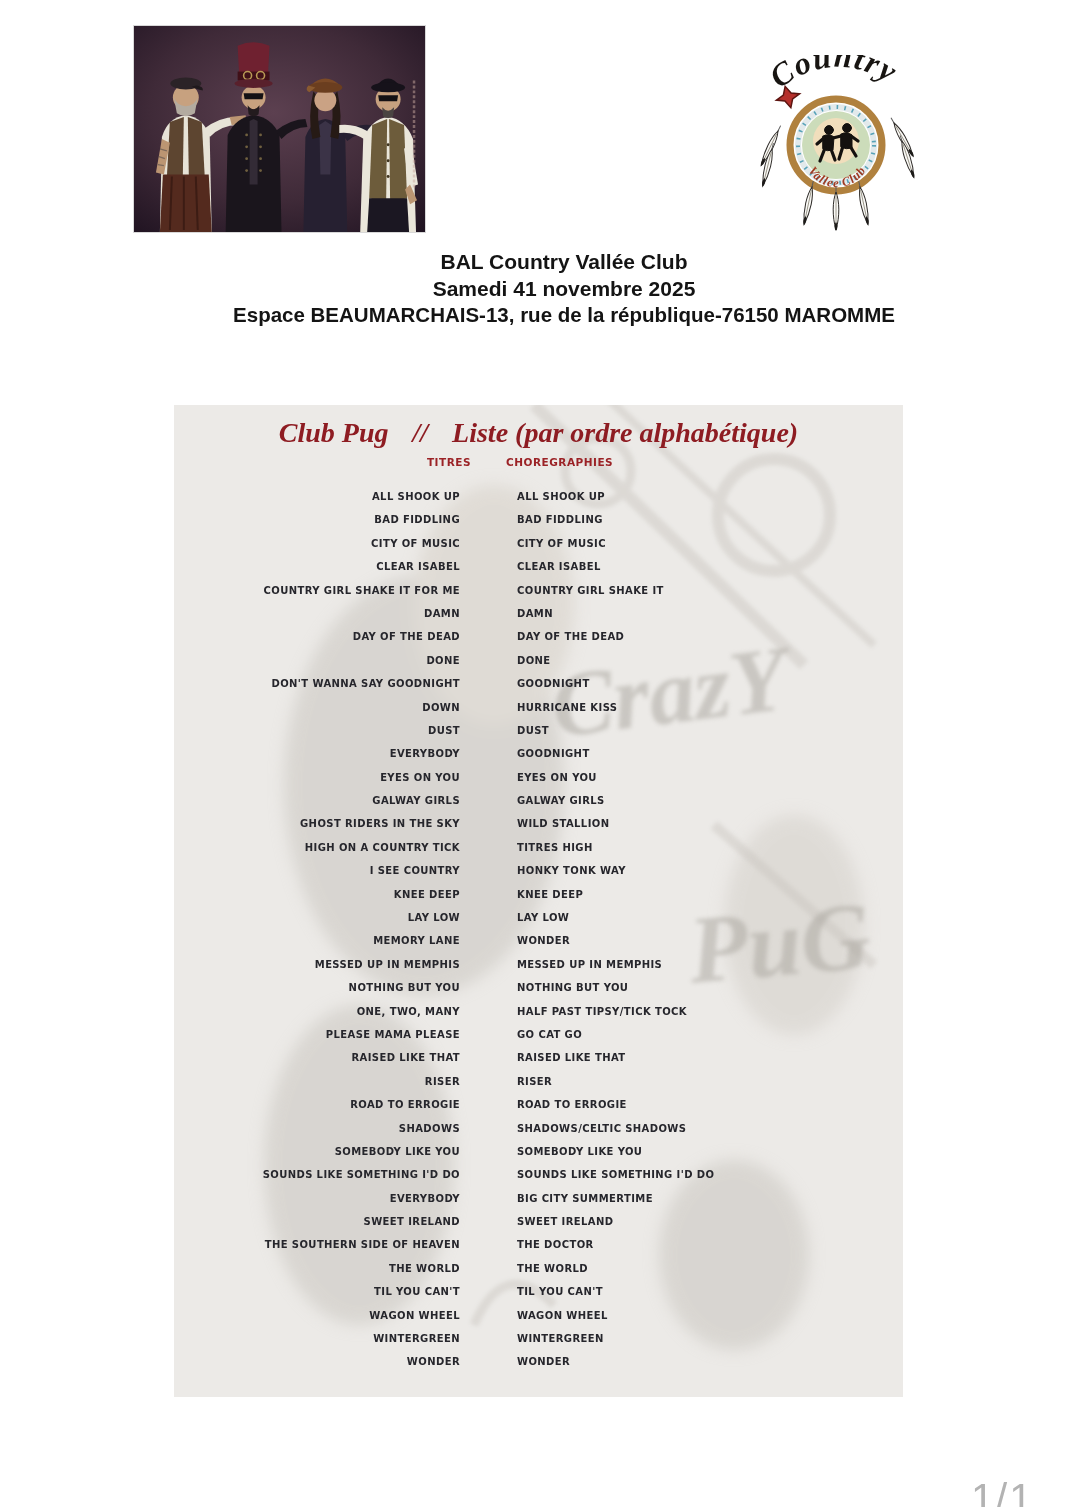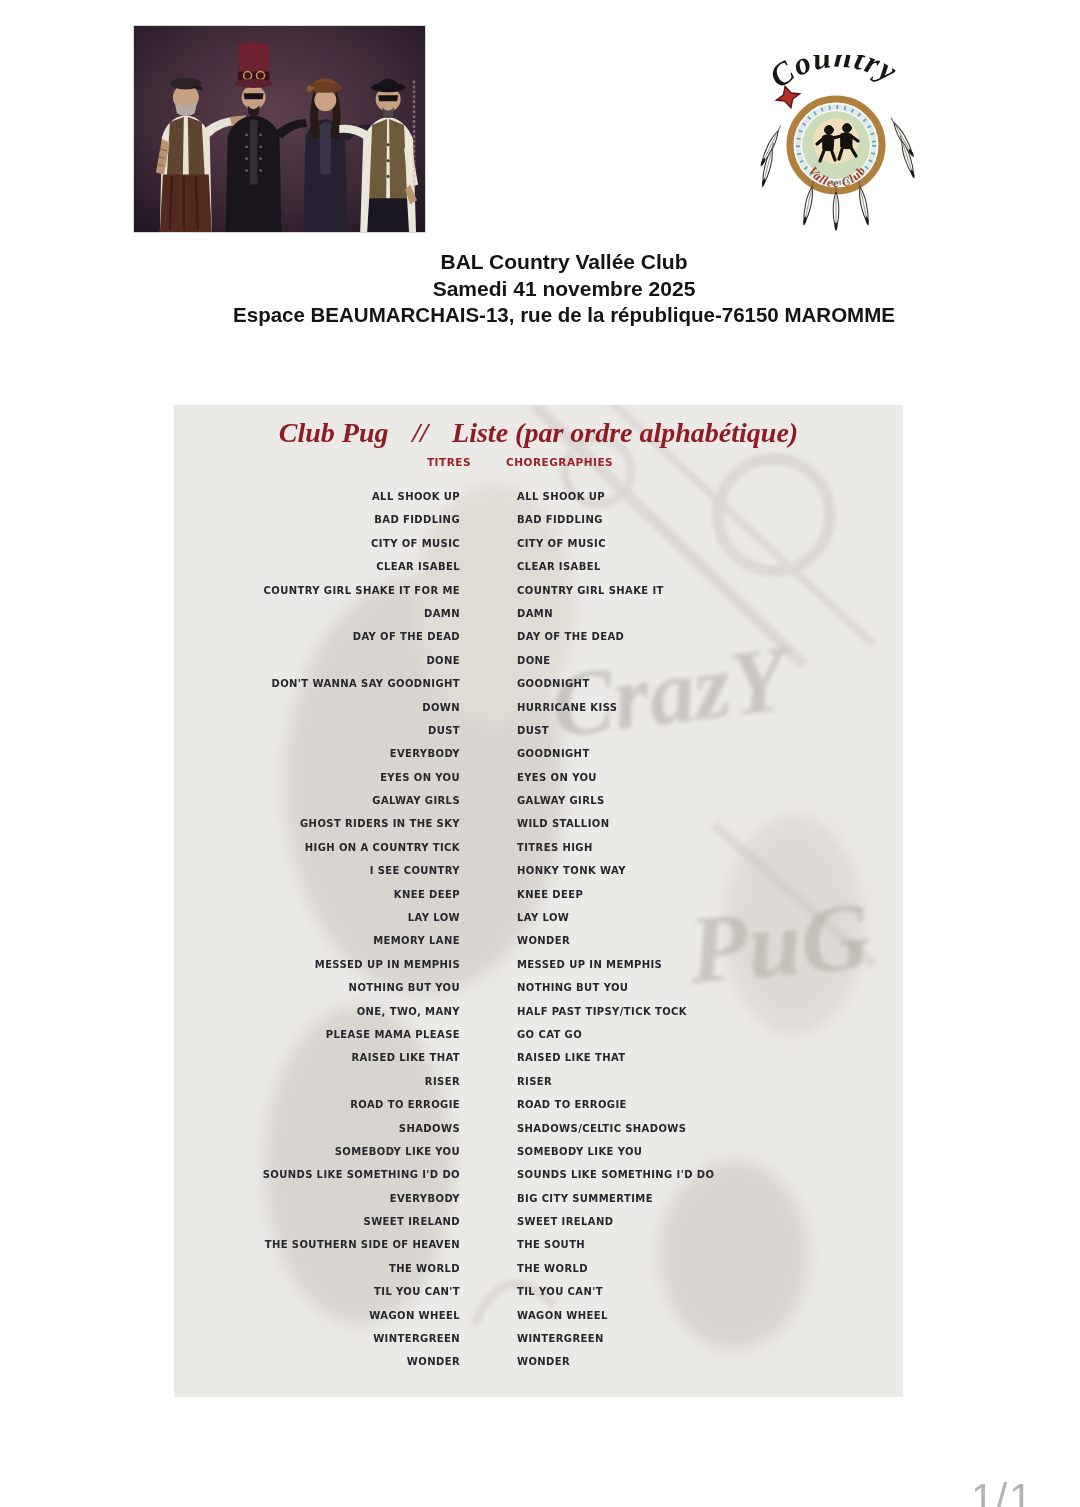--- a/index.html
+++ b/index.html
@@ -428,21 +428,21 @@
     <div class="cell-r">BIG CITY SUMMERTIME</div>
   </div>
 
   <div class="row">
     <div class="cell-l">SWEET IRELAND</div>
     <div class="cell-r">SWEET IRELAND</div>
   </div>
 
   <div class="row">
     <div class="cell-l">THE SOUTHERN SIDE OF HEAVEN</div>
-    <div class="cell-r">THE SOUTH</div>
+    <div class="cell-r">THE DOCTOR</div>
   </div>
 
   <div class="row">
     <div class="cell-l">THE WORLD</div>
     <div class="cell-r">THE WORLD</div>
   </div>
 
   <div class="row">
     <div class="cell-l">TIL YOU CAN'T</div>
     <div class="cell-r">TIL YOU CAN'T</div>

